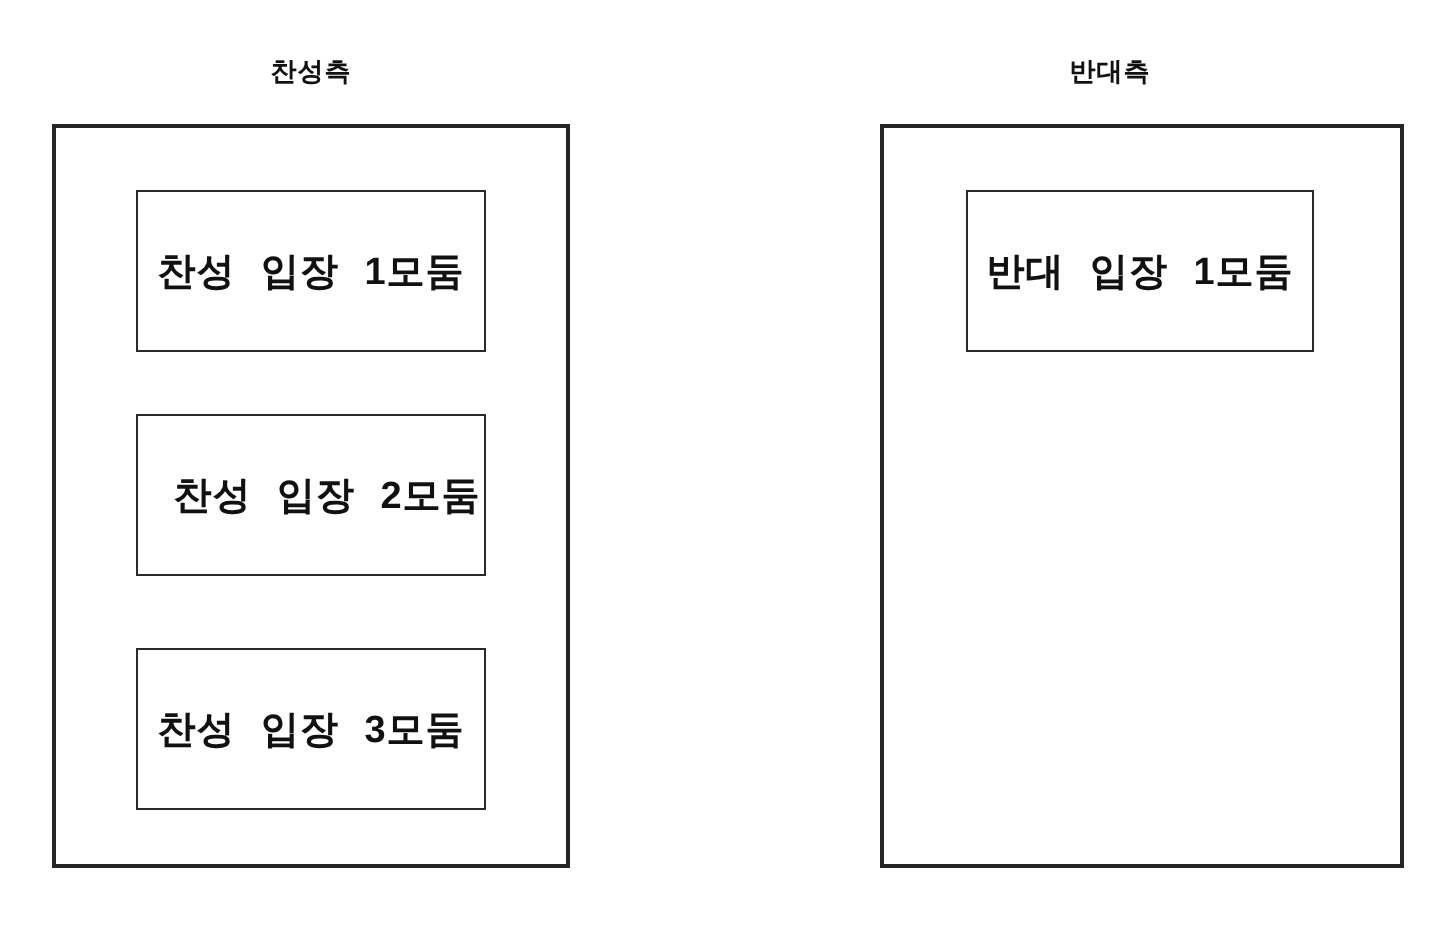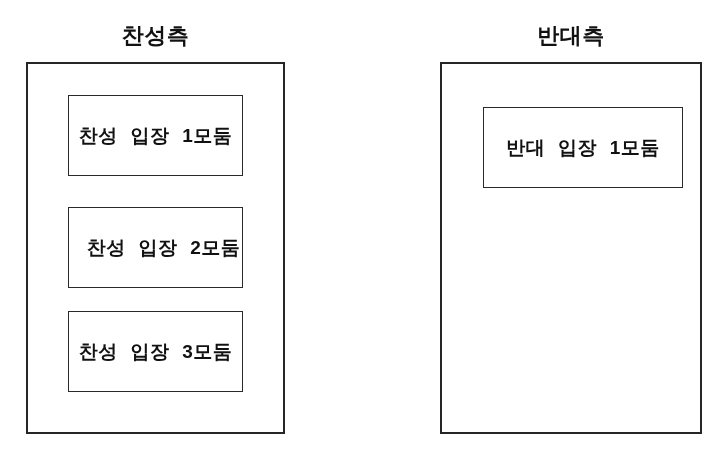--- a/index.html
+++ b/index.html
@@ -14,27 +14,27 @@
     height: 468px;
     background: #ffffff;
     overflow: hidden;
   }
   .col-title {
     position: absolute;
     top: 22px;
     height: 28px;
     line-height: 28px;
     text-align: center;
-    font-size: 22px;
+    font-size: 13px;
     font-weight: bold;
     color: #111111;
     letter-spacing: 0.5px;
   }
   .col-title.left  { left: 26px;  width: 259px; }
-  .col-title.right { left: 440px; width: 262px; }
+  .col-title.right { left: 424px; width: 262px; }
 
   .side-box {
     position: absolute;
     top: 62px;
     height: 372px;
     border: 2px solid #262626;
     background: #ffffff;
     box-sizing: border-box;
   }
   .side-box.left  { left: 26px;  width: 259px; }
@@ -51,24 +51,24 @@
     align-items: center;
     justify-content: center;
     font-size: 19px;
     font-weight: bold;
     color: #111111;
     word-spacing: 7px;
     letter-spacing: 0.5px;
     white-space: nowrap;
   }
   .side-box.left  .group-box { left: 40px; }
-  .side-box.right .group-box { left: 41px; width: 200px; margin-top: 12px; }
+  .side-box.right .group-box { left: 41px; width: 174px; }
   .group-box.g1 { top: 31px;  }
   .group-box.g2 { top: 143px; padding-left: 16px; }
-  .group-box.g3 { top: 247px; }
+  .group-box.g3 { top: 260px; }
 </style>
 </head>
 <body>
 
 <div class="canvas">
 
   <div class="col-title left">찬성측</div>
 
   <div class="col-title right">반대측</div>
 

